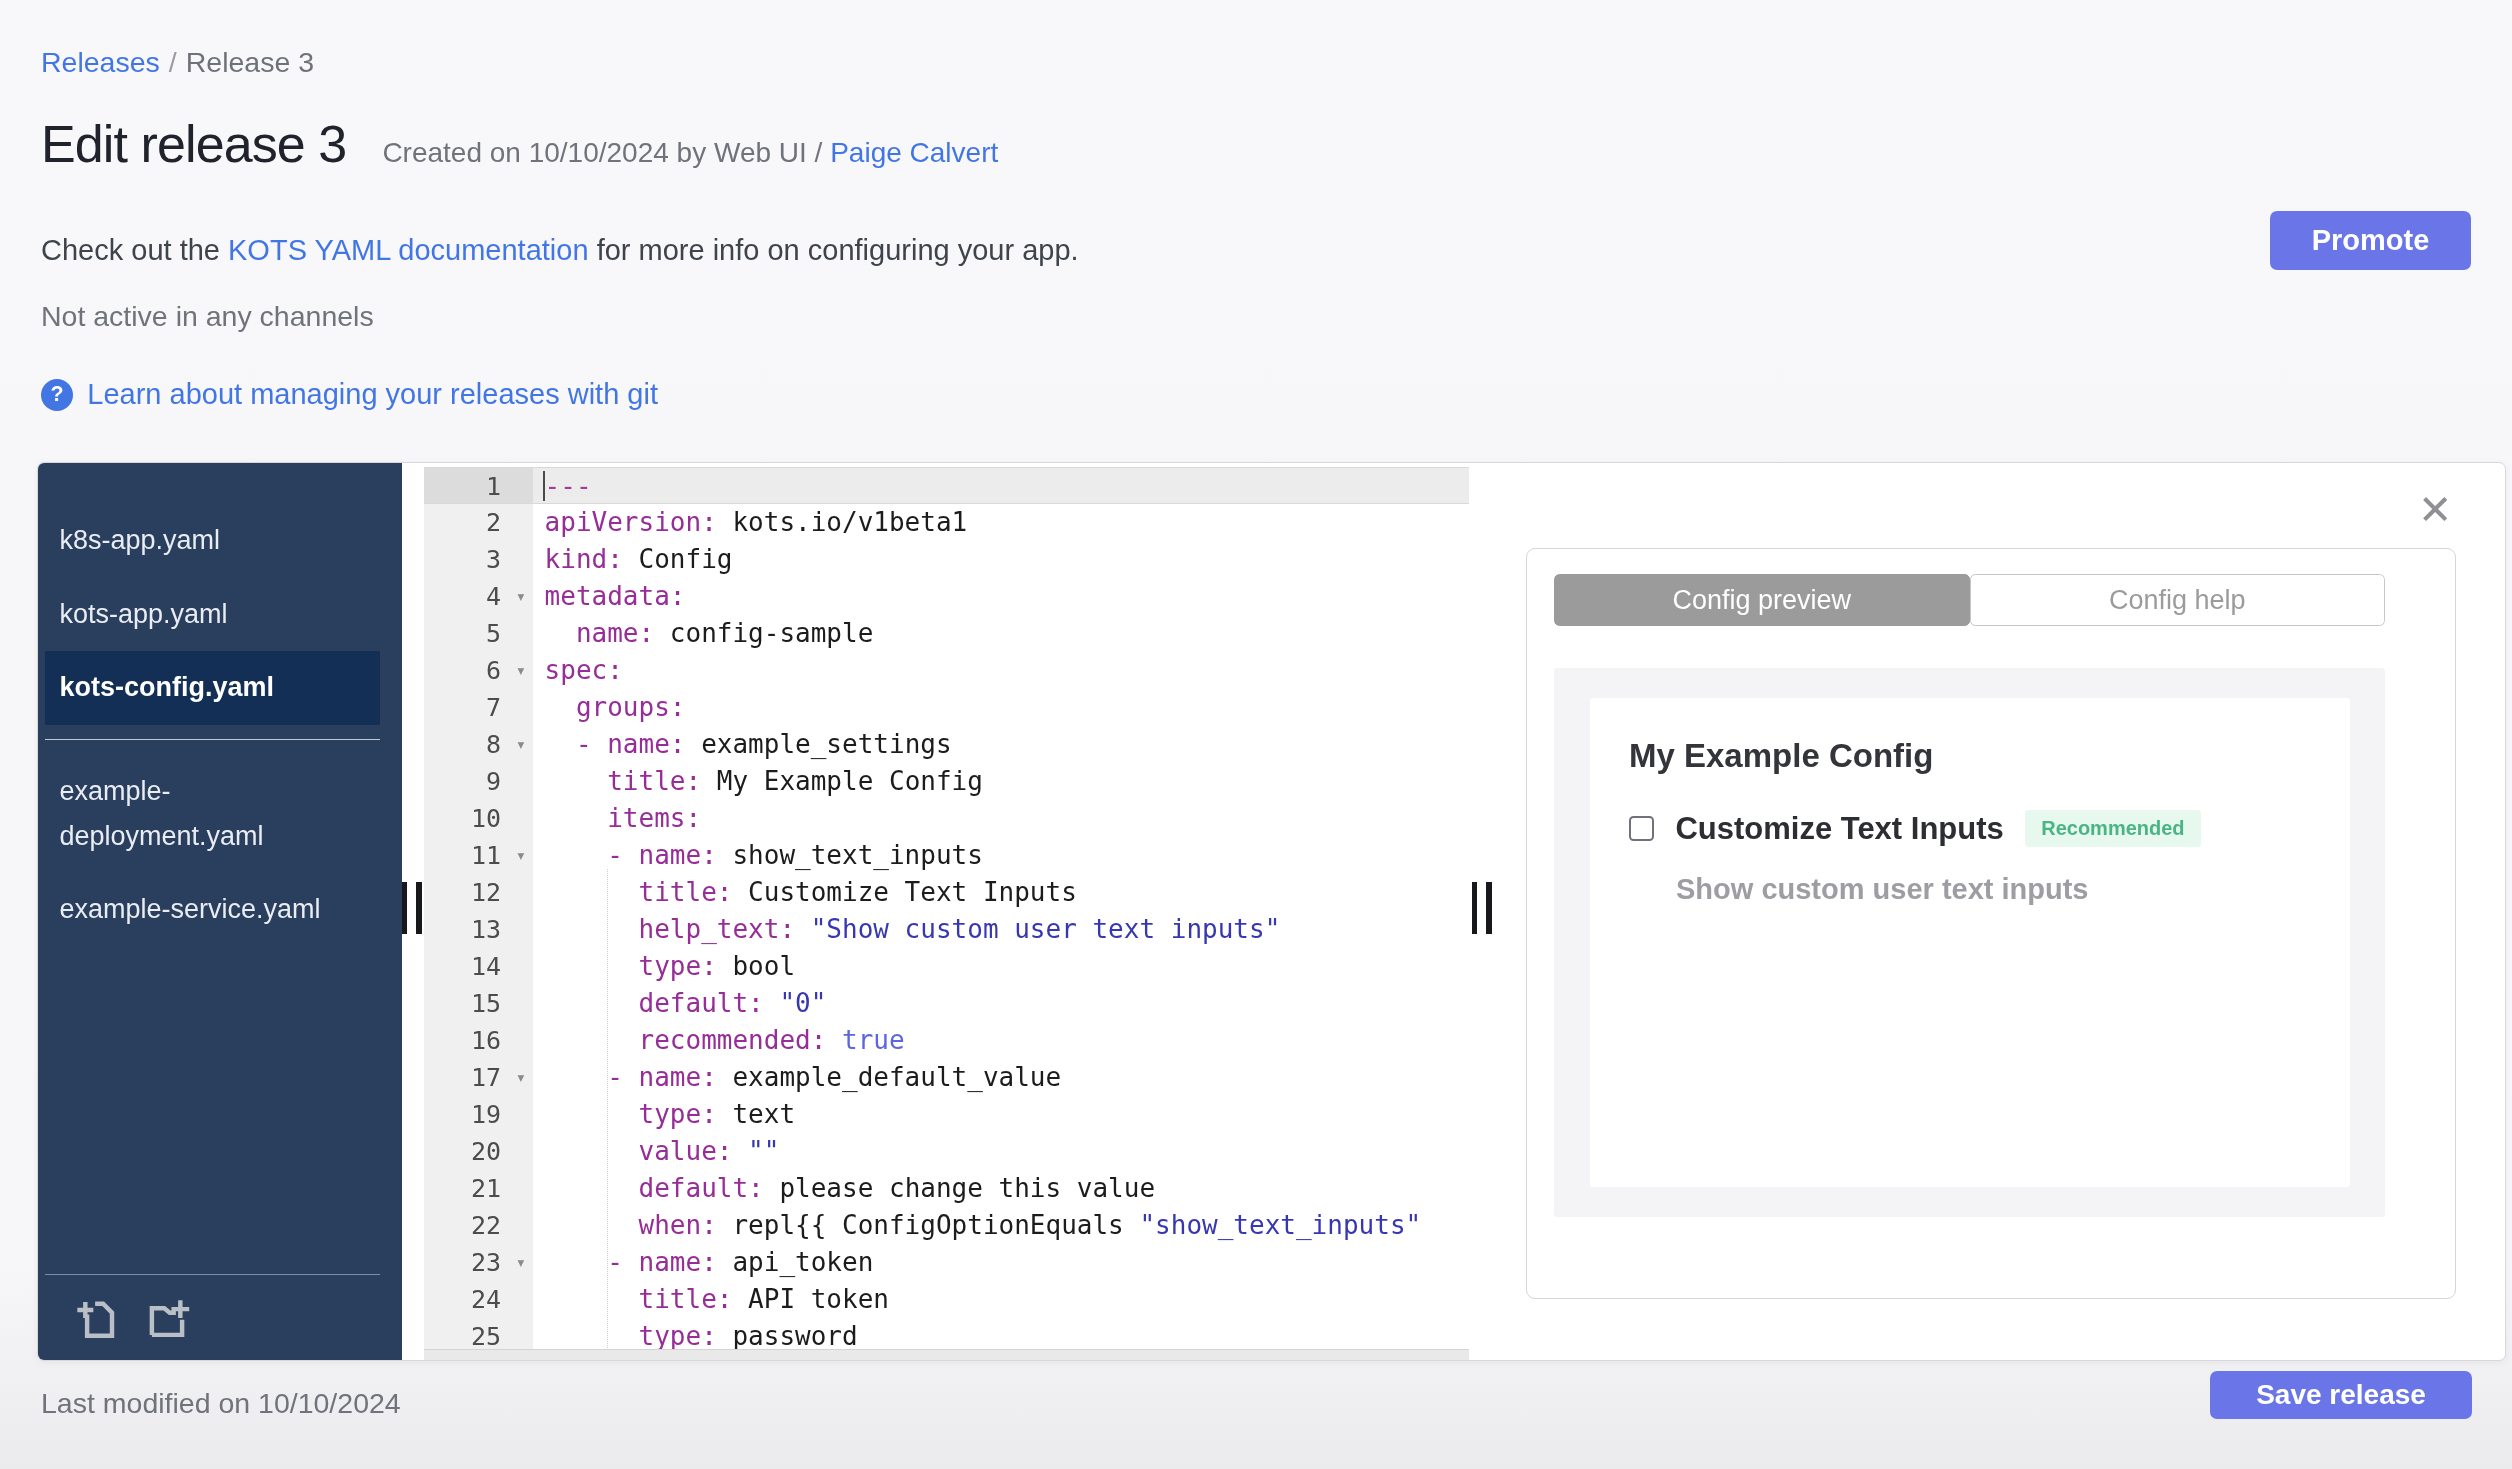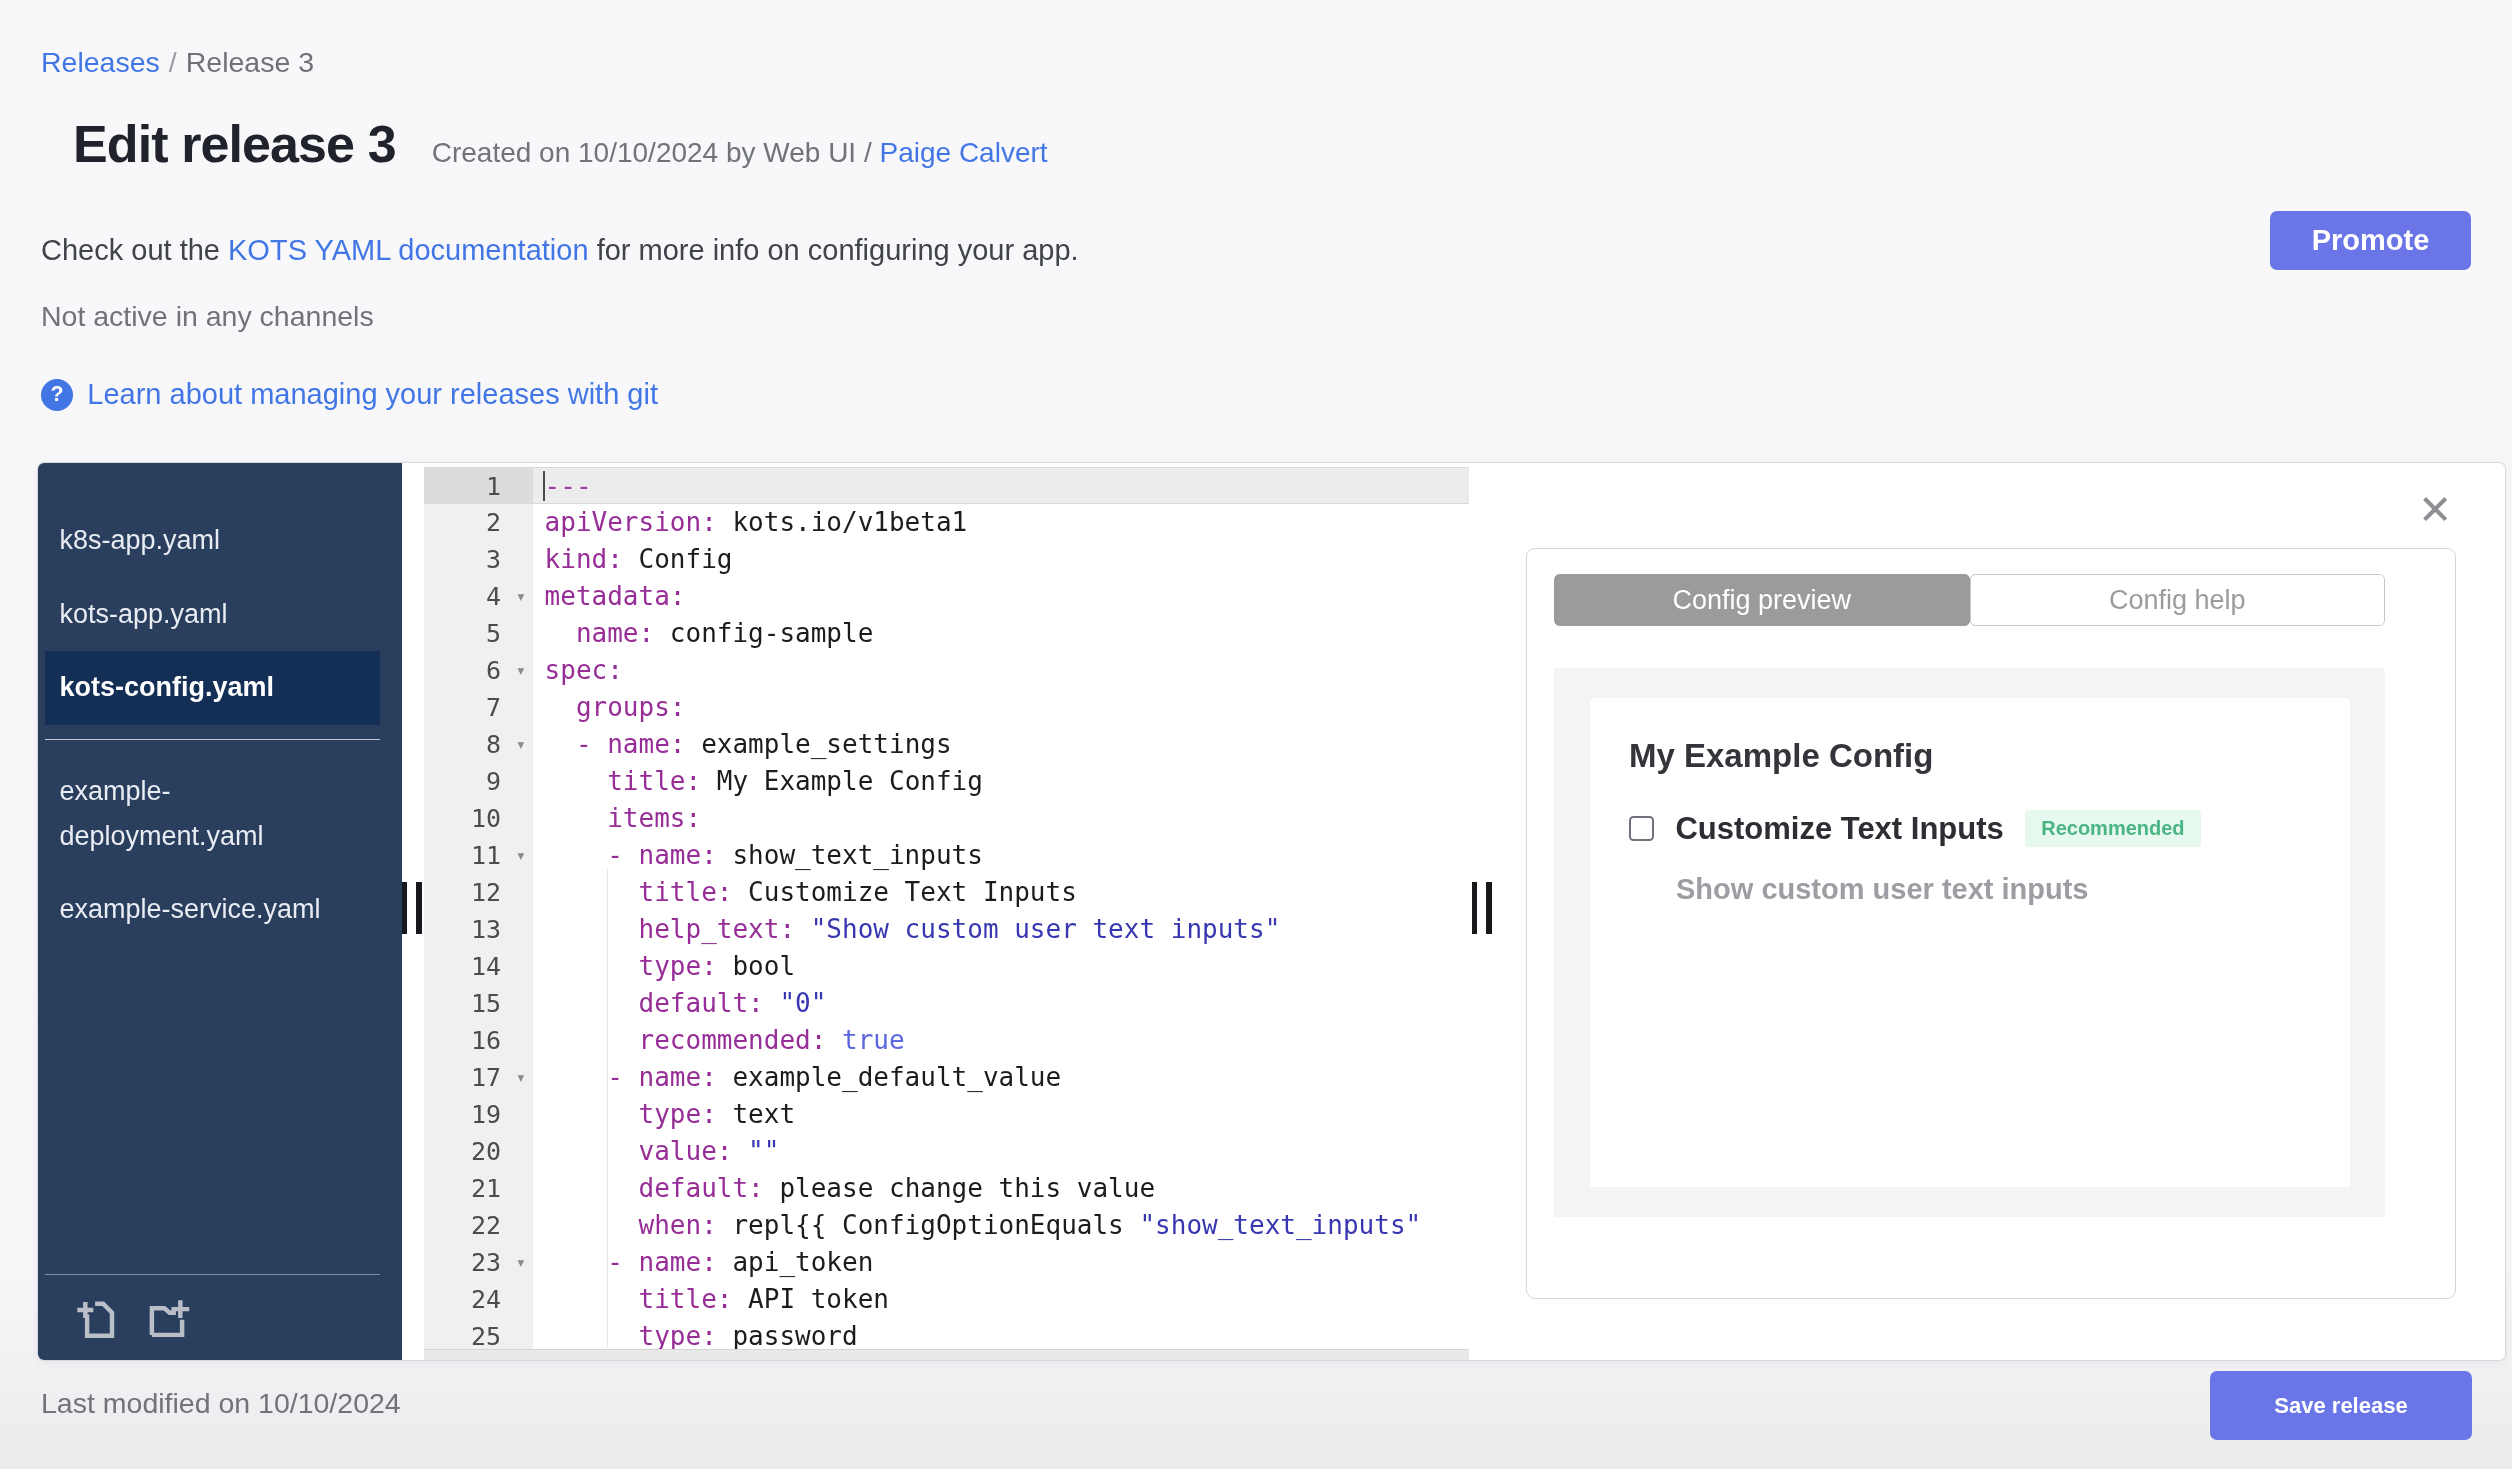--- a/index.html
+++ b/index.html
@@ -10,21 +10,21 @@
     position:relative; color:#3f434a;
   }
   a { text-decoration:none; cursor:pointer; }
   .link { color:var(--link,#4176e4); }
 
   
   .breadcrumb { position:absolute; left:41px; top:46px; font-size:28.5px; color:#9a9da3; }
   .breadcrumb .sep { margin:0 9px; color:#9a9da3; }
   .breadcrumb .current { color:#6f7278; }
   .title-row { position:absolute; left:41px; top:114px; display:flex; align-items:baseline; gap:36px; }
-  .page-title { font-size:52px; font-weight:700; color:#20232b; letter-spacing:-0.9px;margin-left:32px; }
+  .page-title { font-size:52px; font-weight:400; color:#20232b; letter-spacing:-0.9px; }
   .created-meta { font-size:28px; color:#70737a; }
   .docs-row { position:absolute; left:41px; top:234px; font-size:29px; color:#3f434a; }
   .promote-btn, .save-btn {
     position:absolute; background:var(--accent,#6a75e8); color:#fff; border:none;
     border-radius:7.1px; font-family:inherit; font-weight:700; cursor:pointer;
     display:flex; align-items:center; justify-content:center;
   }
   .promote-btn { right:41px; top:211px; width:201px; height:59px; font-size:29px; }
   .status-row { position:absolute; left:41px; top:300px; font-size:28.5px; color:#70737a; }
   .git-row { position:absolute; left:41px; top:378px; display:flex; align-items:center; gap:14.3px; font-size:29px; }
@@ -83,21 +83,21 @@
   .config-title { position:absolute; left:39px; top:39px; font-size:33px; font-weight:700; color:#33353a; }
   .config-item { position:absolute; left:39px; top:112px; display:flex; align-items:center; gap:21.4px; }
   .checkbox { width:25px; height:25px; border:2.7px solid #6f727b; border-radius:4.5px; background:#fff; cursor:pointer; flex:none; }
   .item-label { font-size:31px; font-weight:700; color:#2c2e33; }
   .badge { background:var(--badge-bg,#e7f8ef); color:var(--badge-text,#4ab583); font-size:20px; font-weight:600;
     padding:7.1px 16px; border-radius:3.6px; }
   .item-help { position:absolute; left:86px; top:175px; font-size:29px; color:#9d9da3;font-weight:bold; }
 
   
   .last-modified { position:absolute; left:41px; top:1387px; font-size:28.5px; color:#70737a; }
-  .save-btn { right:40px; top:1371px; width:262px; height:69px; font-size:22px; }
+  .save-btn { right:40px; top:1371px; width:262px; height:48px; font-size:28px; }
 </style>
 </head>
 <body>
 
 <div class="breadcrumb">
   <a class="link">Releases</a><span class="sep">/</span><span class="current">Release 3</span>
 </div>
 
 <div class="title-row">
   <h1 class="page-title">Edit release 3</h1>

